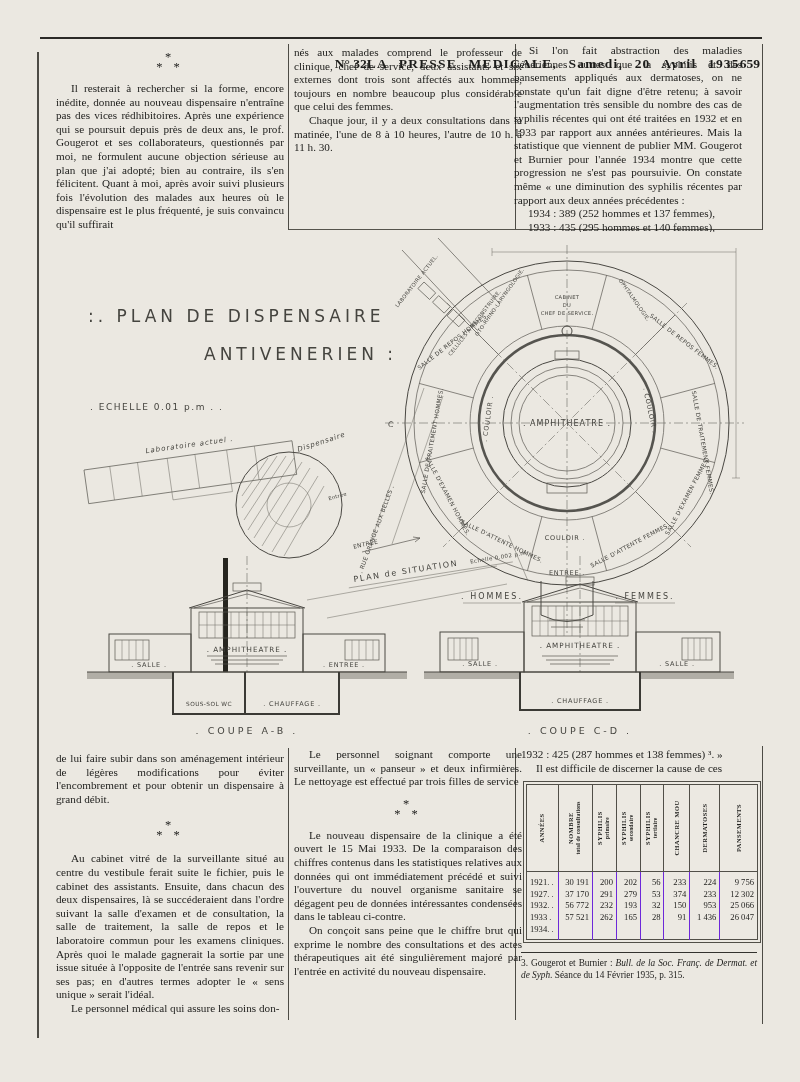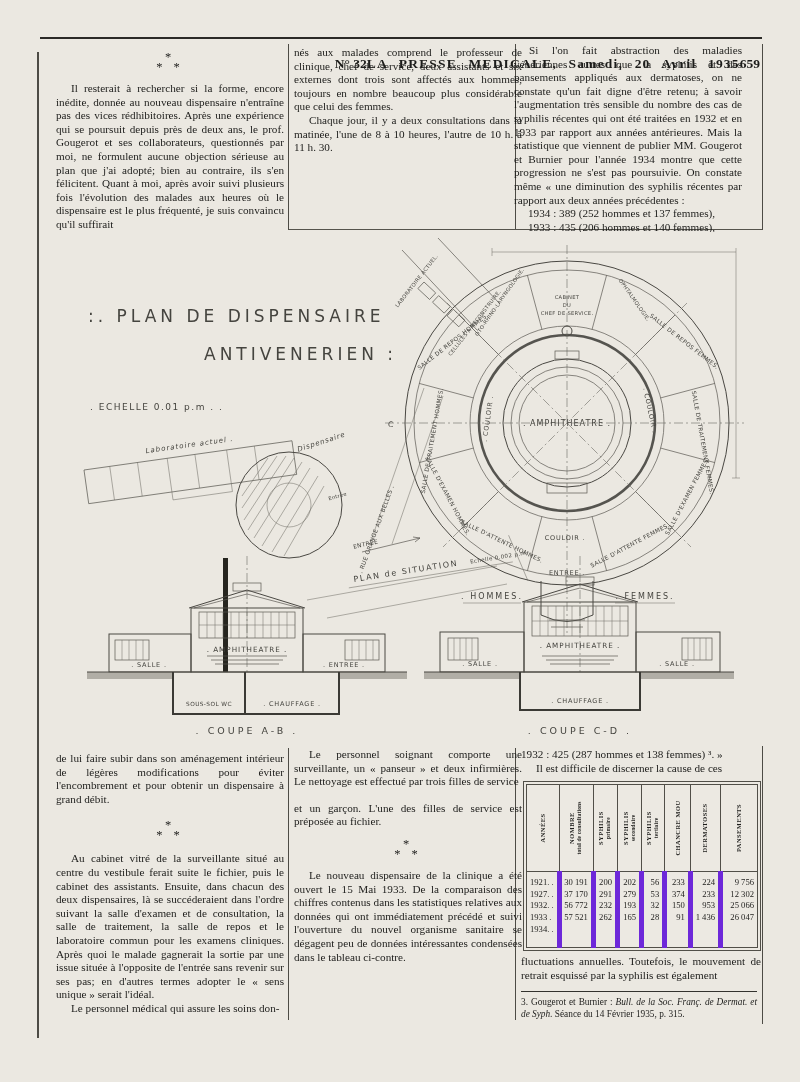--- a/index.html
+++ b/index.html
@@ -36,24 +36,24 @@
   .lbl8{font-size:8px;letter-spacing:2px;text-anchor:middle;}
   .lblc{font-size:7.6px;letter-spacing:.8px;text-anchor:middle;}
   .cap{font-size:9.5px;letter-spacing:3px;text-anchor:middle;}
   .gray{fill:#928f85;opacity:.65;stroke:none;}
   .mast-bar{fill:#26251f;stroke:none;}
   
   .tbl-frame{border:1px solid #514f48;padding:2px;margin:6px 0 4px 2px;background:#ece9e2;}
   table.stats{border-collapse:collapse;border:1px solid #514f48;width:100%;}
   table.stats th{border-left:1px solid #514f48;border-bottom:1px solid #514f48;height:86px;position:relative;padding:0;}
   table.stats th:first-child{border-left:none;}
-  table.stats td{border-left:5px solid #6d28d9;font-size:8.6px;line-height:11.6px;text-align:right;padding:0 3px 0 0;white-space:nowrap;}
+  table.stats td{border-left:1px solid #6d28d9;font-size:8.6px;line-height:11.6px;text-align:right;padding:0 3px 0 0;white-space:nowrap;}
   table.stats td:first-child{border-left:none;text-align:left;padding-left:3px;}
   table.stats tbody tr:first-child td{padding-top:5px;}
-  table.stats tbody tr:last-child td{padding-bottom:12px;}
+  table.stats tbody tr:last-child td{padding-bottom:4px;}
   .rot{position:absolute;left:50%;top:50%;transform:translate(-50%,-50%) rotate(-90deg);white-space:nowrap;text-align:center;font-size:6.4px;letter-spacing:.5px;line-height:6.8px;font-family:"Liberation Serif",serif;}
   .rot .sub{display:block;font-size:5.4px;letter-spacing:.2px;}
   .fn-rule{border-top:1px solid #33322e;margin:9px 0 5px;width:236px;}
   .footnote{font-size:9.3px;line-height:11.6px;text-align:justify;width:236px;}
 </style>
 </head>
 <body>
 
 <div class="page">
 
@@ -80,21 +80,21 @@
     </div>
     <p class="ind">Il resterait à rechercher si la forme, encore inédite, donnée au nouveau dispensaire n'entraîne pas des vices rédhibitoires. Après une expérience qui se poursuit depuis près de deux ans, le prof. Gougerot et ses collaborateurs, questionnés par moi, ne formulent aucune objection sérieuse au plan que j'ai adopté; bien au contraire, ils s'en félicitent. Quant à moi, après avoir suivi plusieurs fois l'évolution des malades aux heures où le dispensaire est le plus fréquenté, je suis convaincu qu'il suffirait</p>
   </div>
   <div class="col" style="left:294px;top:46px;height:186px;">
     <p>nés aux malades comprend le professeur de clinique, chef de service, deux assistants et six externes dont trois sont affectés aux hommes, toujours en nombre beaucoup plus considérable que celui des femmes.</p>
     <p class="ind">Chaque jour, il y a deux consultations dans la matinée, l'une de 8 à 10 heures, l'autre de 10 h. à 11 h. 30.</p>
   </div>
   <div class="col" style="left:514px;top:44px;height:188px;">
     <p class="ind">Si l'on fait abstraction des maladies vénériennes autres que la syphilis et des pansements appliqués aux dermatoses, on ne constate qu'un fait digne d'être retenu; à savoir l'augmentation très sensible du nombre des cas de syphilis récentes qui ont été traitées en 1932 et en 1933 par rapport aux années antérieures. Mais la statistique que viennent de publier MM. Gougerot et Burnier pour l'année 1934 montre que cette progression ne s'est pas poursuivie. On constate même « une diminution des syphilis récentes par rapport aux deux années précédentes :</p>
     <p class="stat">1934 : 389 (252 hommes et 137 femmes),</p>
-    <p class="stat">1933 : 435 (206 hommes et 140 femmes),</p>
+    <p class="stat">1933 : 435 (295 hommes et 140 femmes),</p>
   </div>
 
   <div class="figure">
   <svg viewBox="0 0 672 508" width="672" height="508">
 
     <text x="16" y="84" class="arch">:. PLAN  DE  DISPENSAIRE</text>
     <text x="132" y="122" class="arch">ANTIVENERIEN :</text>
     <text x="18" y="172" class="ech">. ECHELLE   0.01 p.m . .</text>
 
     <path class="s05" d="M420 14 H664 M420 10 V18 M664 10 V18 M664 18 V240 M660 240 H668"></path>
@@ -237,26 +237,26 @@
     <div class="ast" style="margin:14px 0 12px;">
       <div>*</div>
       <div>* *</div>
     </div>
     <p class="ind">Au cabinet vitré de la surveillante situé au centre du vestibule ferait suite le fichier, puis le cabinet des assistants. Ensuite, dans chacun des deux dispensaires, là se succéderaient dans l'ordre suivant la salle d'examen et de consultation, la salle de traitement, la salle de repos et le laboratoire commun pour les examens cliniques. Après quoi le malade gagnerait la sortie par une issue située à l'opposite de l'entrée sans revenir sur ses pas; en d'autres termes adopter le « sens unique » serait l'idéal.</p>
     <p class="ind">Le personnel médical qui assure les soins don-</p>
   </div>
 
   <div class="col" style="left:294px;top:748px;height:272px;">
     <p class="ind">Le personnel soignant comporte une surveillante, un « panseur » et deux infirmières. Le nettoyage est effectué par trois filles de service</p>
-    <p class="gap-top">et un garçon. L'une des filles de service est préposée au fichier.</p>
     <div class="ast" style="margin:10px 0 10px;">
       <div>*</div>
       <div>* *</div>
     </div>
     <p class="ind">Le nouveau dispensaire de la clinique a été ouvert le 15 Mai 1933. De la comparaison des chiffres contenus dans les statistiques relatives aux données qui ont immédiatement précédé et suivi l'ouverture du nouvel organisme sanitaire se dégagent peu de données intéressantes condensées dans le tableau ci-contre.</p>
+    <p class="ind">On conçoit sans peine que le chiffre brut qui exprime le nombre des consultations et des actes thérapeutiques ait été singulièrement majoré par l'entrée en activité du nouveau dispensaire.</p>
   </div>
 
   <div class="col" style="left:521px;top:748px;height:276px;width:240px;">
     <p>1932 : 425 (287 hommes et 138 femmes) ³. »</p>
     <p class="ind">Il est difficile de discerner la cause de ces</p>
 
     <div class="tbl-frame">
       <table class="stats">
         <thead>
           <tr>
@@ -334,18 +334,17 @@
               <td></td>
               <td></td>
               <td></td>
               <td></td>
               <td></td>
           </tr>
         </tbody>
       </table>
     </div>
 
-    <p>fluctuations annuelles. Toutefois, le mouvement de retrait esquissé par la syphilis est également</p>
     <div class="fn-rule"></div>
     <p class="footnote"><span>3. Gougerot et Burnier : </span><i>Bull. de la Soc. Franç. de Dermat. et de Syph.</i><span> Séance du 14 Février 1935, p. 315.</span></p>
   </div>
 
 </div>
 
 </body></html>

